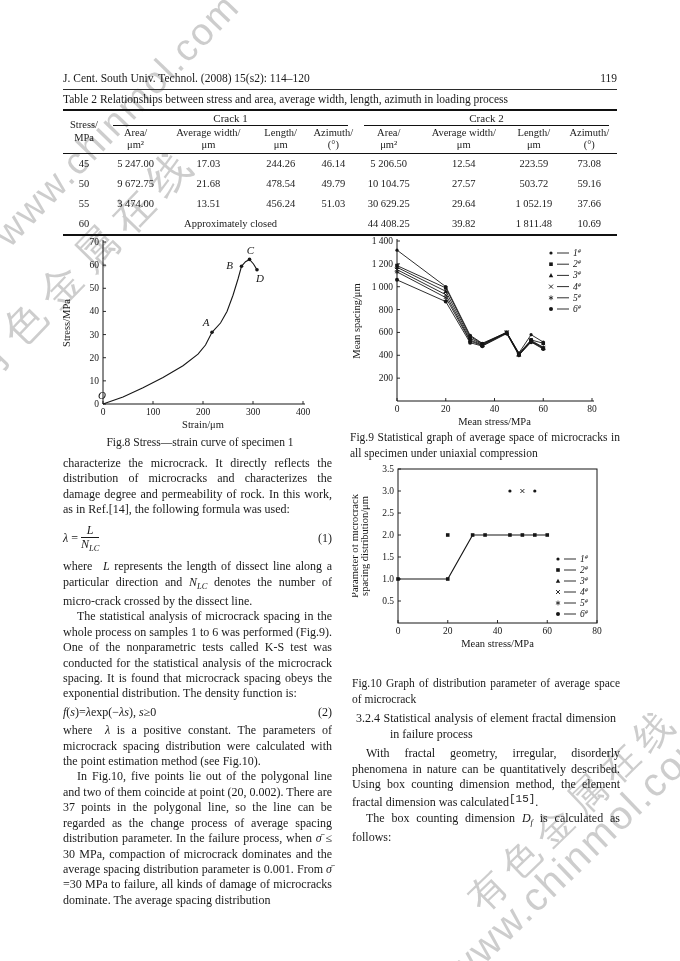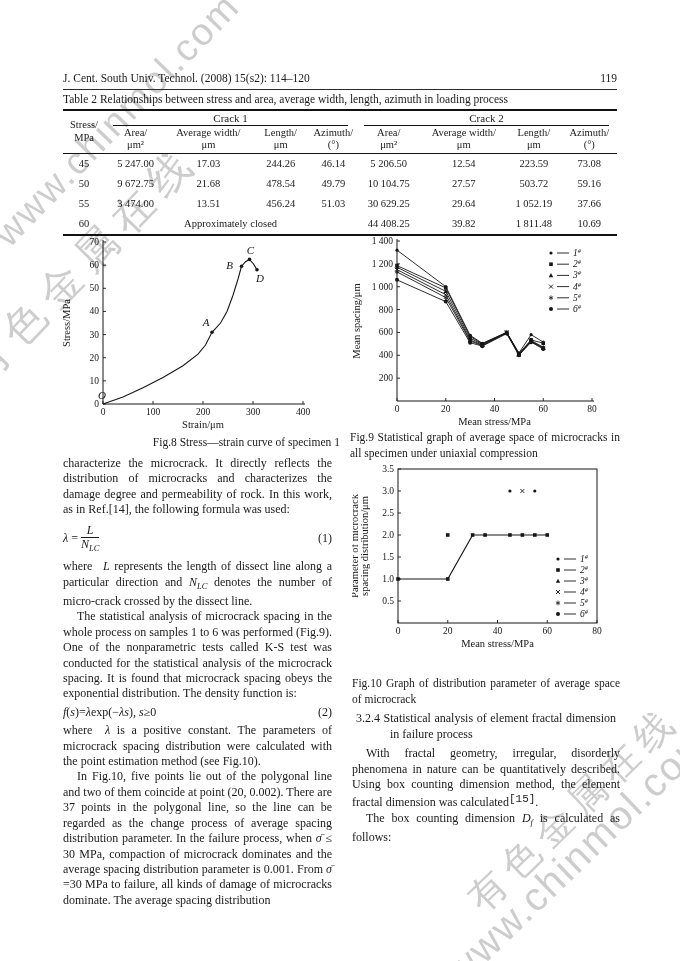--- a/index.html
+++ b/index.html
@@ -171,21 +171,21 @@
       <text x="42" y="162" font-size="11" text-anchor="middle" fill="#161616" font-family="&quot;Liberation Serif&quot;,&quot;DejaVu Serif&quot;,serif" font-style="italic">O</text>
       <circle cx="152" cy="95.25714285714287" r="1.8" fill="#161616"></circle>
       <text x="146" y="89.25714285714287" font-size="11" text-anchor="middle" fill="#161616" font-family="&quot;Liberation Serif&quot;,&quot;DejaVu Serif&quot;,serif" font-style="italic">A</text>
       <circle cx="181.5" cy="29.30000000000001" r="1.8" fill="#161616"></circle>
       <text x="169.5" y="32.30000000000001" font-size="11" text-anchor="middle" fill="#161616" font-family="&quot;Liberation Serif&quot;,&quot;DejaVu Serif&quot;,serif" font-style="italic">B</text>
       <circle cx="189.5" cy="22.35714285714286" r="1.8" fill="#161616"></circle>
       <text x="190.5" y="17.35714285714286" font-size="11" text-anchor="middle" fill="#161616" font-family="&quot;Liberation Serif&quot;,&quot;DejaVu Serif&quot;,serif" font-style="italic">C</text>
       <circle cx="197" cy="32.77142857142857" r="1.8" fill="#161616"></circle>
       <text x="200" y="44.77142857142857" font-size="11" text-anchor="middle" fill="#161616" font-family="&quot;Liberation Serif&quot;,&quot;DejaVu Serif&quot;,serif" font-style="italic">D</text>
     </svg>
-  <div class="fig-cap" style="text-align:right;">Fig.8 Stress—strain curve of specimen 1</div>
+  <div class="fig-cap" style="text-align:center;">Fig.8 Stress—strain curve of specimen 1</div>
 </div>
 
 <div class="abs fig" id="fig9-block">
   <svg id="fig9-svg" width="270" height="192">
       <path d="M47 5L47 167L244 167" fill="none" stroke="#161616" stroke-width="1"></path>
       <line x1="47" y1="144.14285714285714" x2="50" y2="144.14285714285714" stroke="#161616" stroke-width="0.9"></line>
       <text x="43" y="147.14285714285714" font-size="9.5" text-anchor="end" fill="#161616" font-family="&quot;Liberation Serif&quot;,&quot;DejaVu Serif&quot;,serif">200</text>
       <line x1="47" y1="121.28571428571429" x2="50" y2="121.28571428571429" stroke="#161616" stroke-width="0.9"></line>
       <text x="43" y="124.28571428571429" font-size="9.5" text-anchor="end" fill="#161616" font-family="&quot;Liberation Serif&quot;,&quot;DejaVu Serif&quot;,serif">400</text>
       <line x1="47" y1="98.42857142857143" x2="50" y2="98.42857142857143" stroke="#161616" stroke-width="0.9"></line>

